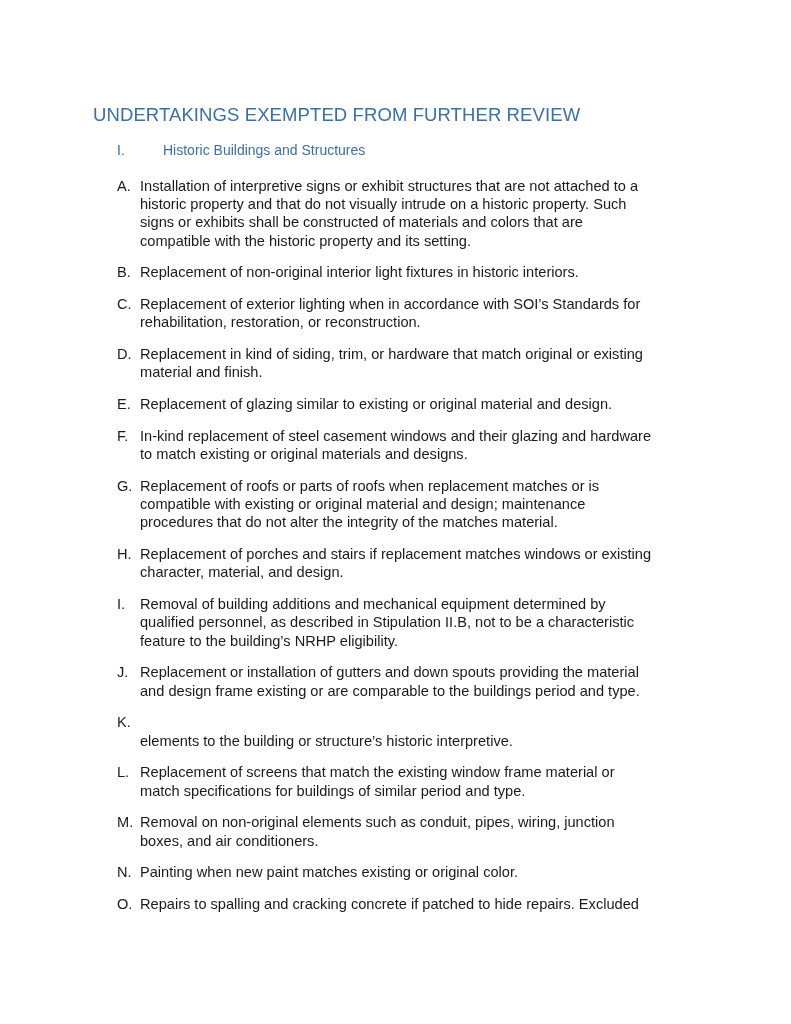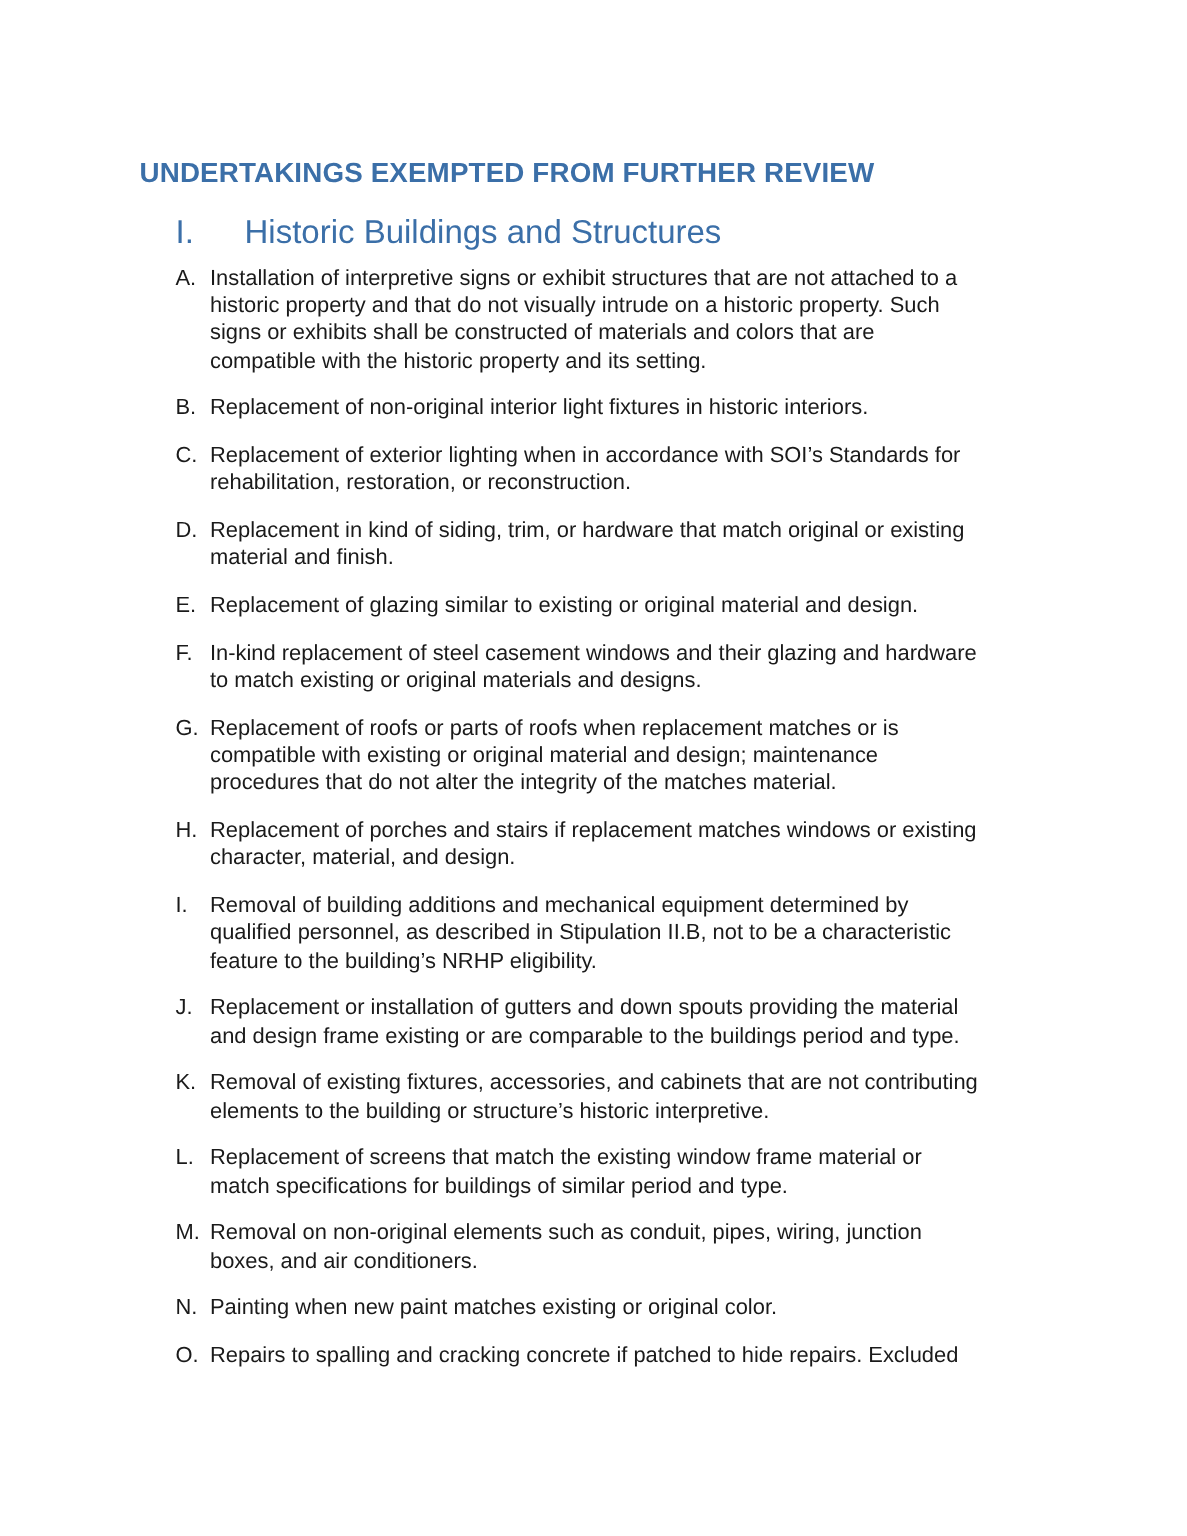--- a/index.html
+++ b/index.html
@@ -1,20 +1,20 @@
 <!DOCTYPE html>
 <html><head>
 <meta charset="utf-8">
 <style>
   html, body { margin:0; padding:0; background:#ffffff; }
   body { width:791px; height:1024px; position:relative; overflow:hidden;
          font-family:"Liberation Sans", sans-serif; color:#1a1a1a; }
   .title { position:absolute; left:93px; top:104px; font-size:18.5px; color:#3b6fa8;
-           letter-spacing:0.1px; white-space:nowrap;font-weight:bold; }
-  .section { position:absolute; left:117px; top:142px; font-size:22px; color:#3b6fa8; white-space:nowrap; }
+           letter-spacing:0.1px; white-space:nowrap; }
+  .section { position:absolute; left:117px; top:142px; font-size:14px; color:#3b6fa8; white-space:nowrap; }
   .section .num { display:inline-block; width:46px; }
   .list { position:absolute; left:117px; top:177px; width:580px; margin:0; padding:0; list-style:none; }
   .item { display:flex; font-size:14.6px; line-height:18.2px; margin-bottom:13.6px; }
   .item .letter { width:23px; flex:none; }
   .item .text { flex:1; }
 </style>
 </head>
 <body>
 
 <div class="title">UNDERTAKINGS EXEMPTED FROM FURTHER REVIEW</div>
@@ -59,21 +59,21 @@
     <li class="item">
       <span class="letter">I.</span>
       <span class="text"><span>Removal of building additions and mechanical equipment determined by</span><br><span>qualified personnel, as described in Stipulation II.B, not to be a characteristic</span><br><span>feature to the building’s NRHP eligibility.</span></span>
     </li>
     <li class="item">
       <span class="letter">J.</span>
       <span class="text"><span>Replacement or installation of gutters and down spouts providing the material</span><br><span>and design frame existing or are comparable to the buildings period and type.</span></span>
     </li>
     <li class="item">
       <span class="letter">K.</span>
-      <span class="text"><span>Removal of existing fixtures, accessories, and cabinets that are not contributing</span><br><span>elements to the building or structure’s historic interpretive.</span></span>
+      <span class="text"><br><span>elements to the building or structure’s historic interpretive.</span></span>
     </li>
     <li class="item">
       <span class="letter">L.</span>
       <span class="text"><span>Replacement of screens that match the existing window frame material or</span><br><span>match specifications for buildings of similar period and type.</span></span>
     </li>
     <li class="item">
       <span class="letter">M.</span>
       <span class="text"><span>Removal on non-original elements such as conduit, pipes, wiring, junction</span><br><span>boxes, and air conditioners.</span></span>
     </li>
     <li class="item">

